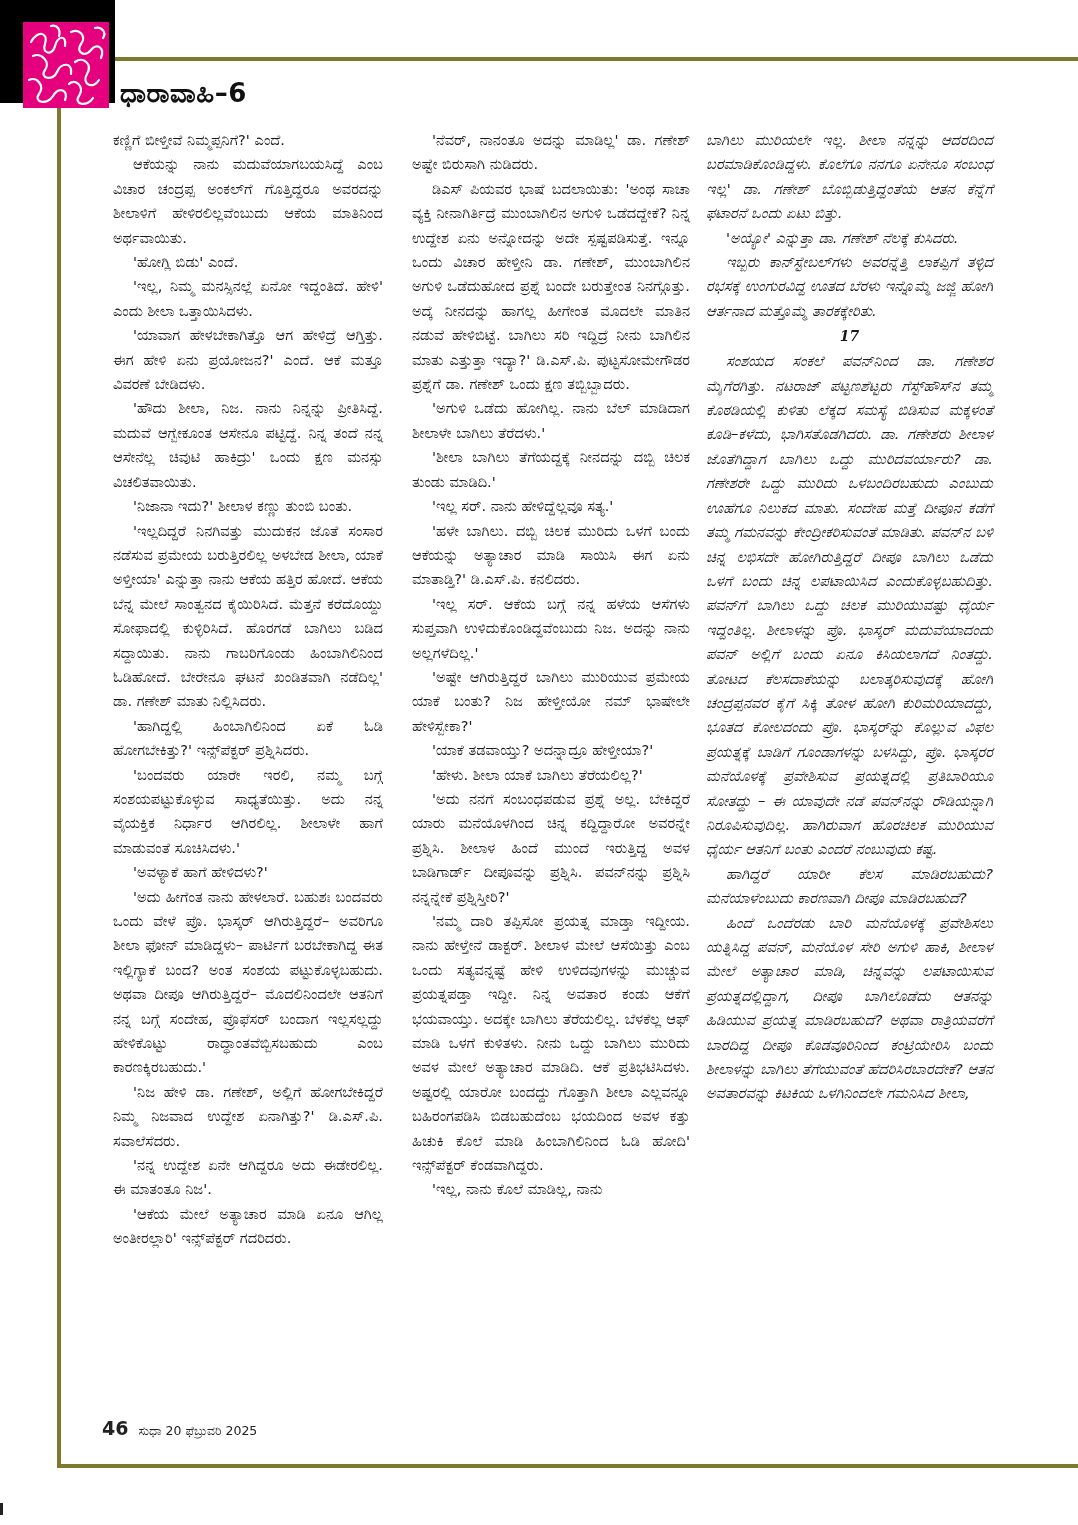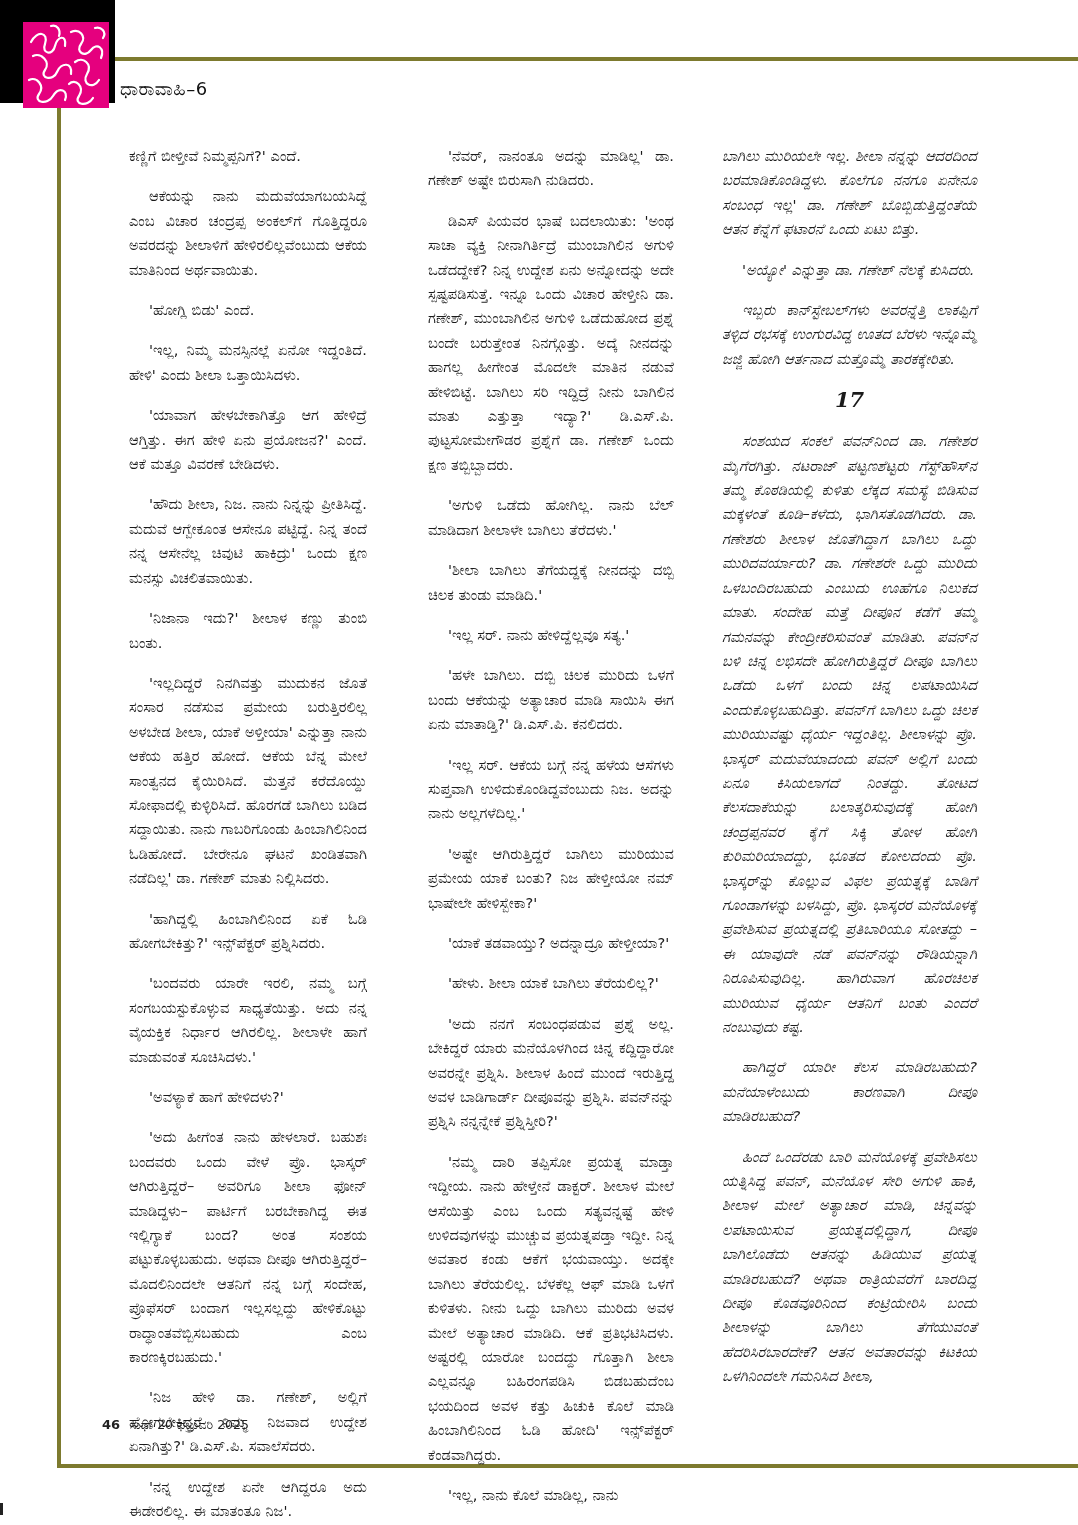--- a/index.html
+++ b/index.html
@@ -3,30 +3,30 @@
 <meta charset="utf-8">
 <style>
   html, body { margin:0; padding:0; background:#ffffff; }
   body { width:1078px; height:1525px; position:relative; overflow:hidden;
          font-family:"DejaVu Sans","Liberation Sans",sans-serif; color:#1a1a1a; }
   .black-block { position:absolute; left:0; top:0; width:115px; height:103px; background:#000; }
   .logo { position:absolute; left:23px; top:22px; width:86px; height:86px; background:#e5007e; overflow:hidden; }
   .rule-top { position:absolute; left:115px; top:57px; width:963px; height:4px; background:#7d7a2e; }
   .rule-left { position:absolute; left:57px; top:108px; width:4px; height:1360px; background:#7d7a2e; }
   .rule-bottom { position:absolute; left:57px; top:1464px; width:1021px; height:4px; background:#7d7a2e; }
-  .series-title { position:absolute; left:120px; top:78px; font-size:18px; color:#111; letter-spacing:0.5px; }
+  .series-title { position:absolute; left:120px; top:78px; font-size:26px; color:#111; letter-spacing:0.5px;font-weight:bold; }
   .column { position:absolute; top:128px; font-size:14.6px; line-height:24.4px; text-align:justify; }
   .col1 { left:113px; width:270px; }
   .col2 { left:412px; width:278px; }
   .col3 { left:706px; width:287px;font-style:italic; }
-  .column p { margin:16px; text-indent:20px; }
+  .column p { margin:0; text-indent:20px; }
   .column p.noindent { text-indent:0; }
-  .chapter-num { text-align:center; font-family:"DejaVu Serif","Liberation Serif",serif; font-weight:bold; font-size:21px; line-height:26px; text-indent:0 !important; }
+  .chapter-num { text-align:center; font-family:"DejaVu Serif","Liberation Serif",serif; font-weight:bold; font-size:14px; line-height:26px; text-indent:0 !important; }
   .footer { position:absolute; left:102px; top:1417px; font-size:12.5px; color:#222; }
-  .footer .pg { font-weight:bold; font-size:13px; margin-right:6px; }
+  .footer .pg { font-weight:bold; font-size:19px; margin-right:6px; }
   .corner-mark { position:absolute; left:0; top:1503px; width:3px; height:12px; background:#222; }
 </style>
 </head>
 <body>
 
 <div class="black-block"></div>
 <div class="logo">
   <svg width="86" height="86" viewBox="0 0 86 86" fill="none" stroke="#ffffff" stroke-width="2.2" stroke-linecap="round">
     <path d="M8 20 C14 8, 26 10, 22 22 C18 32, 30 34, 32 24 C34 14, 44 12, 42 24"></path>
     <path d="M10 34 C18 30, 28 40, 22 48 C16 56, 30 60, 34 50 C38 40, 50 40, 48 52"></path>
@@ -47,21 +47,21 @@
 <div class="column col1">
   <p class="noindent">ಕಣ್ಣಿಗೆ ಬೀಳ್ತೀವೆ ನಿಮ್ಮಪ್ಪನಿಗೆ?' ಎಂದೆ.</p>
   <p>ಆಕೆಯನ್ನು ನಾನು ಮದುವೆಯಾಗಬಯಸಿದ್ದೆ ಎಂಬ ವಿಚಾರ ಚಂದ್ರಪ್ಪ ಅಂಕಲ್‌ಗೆ ಗೊತ್ತಿದ್ದರೂ ಅವರದನ್ನು ಶೀಲಾಳಿಗೆ ಹೇಳಿರಲಿಲ್ಲವೆಂಬುದು ಆಕೆಯ ಮಾತಿನಿಂದ ಅರ್ಥವಾಯಿತು.</p>
   <p>'ಹೋಗ್ಲಿ ಬಿಡು' ಎಂದೆ.</p>
   <p>'ಇಲ್ಲ, ನಿಮ್ಮ ಮನಸ್ಸಿನಲ್ಲೆ ಏನೋ ಇದ್ದಂತಿದೆ. ಹೇಳಿ' ಎಂದು ಶೀಲಾ ಒತ್ತಾಯಿಸಿದಳು.</p>
   <p>'ಯಾವಾಗ ಹೇಳಬೇಕಾಗಿತ್ತೊ ಆಗ ಹೇಳಿದ್ರೆ ಆಗ್ತಿತ್ತು. ಈಗ ಹೇಳಿ ಏನು ಪ್ರಯೋಜನ?' ಎಂದೆ. ಆಕೆ ಮತ್ತೂ ವಿವರಣೆ ಬೇಡಿದಳು.</p>
   <p>'ಹೌದು ಶೀಲಾ, ನಿಜ. ನಾನು ನಿನ್ನನ್ನು ಪ್ರೀತಿಸಿದ್ದೆ. ಮದುವೆ ಆಗ್ಬೇಕೂಂತ ಆಸೇನೂ ಪಟ್ಟಿದ್ದೆ. ನಿನ್ನ ತಂದೆ ನನ್ನ ಆಸೇನೆಲ್ಲ ಚಿವುಟಿ ಹಾಕಿದ್ರು' ಒಂದು ಕ್ಷಣ ಮನಸ್ಸು ವಿಚಲಿತವಾಯಿತು.</p>
   <p>'ನಿಜಾನಾ ಇದು?' ಶೀಲಾಳ ಕಣ್ಣು ತುಂಬಿ ಬಂತು.</p>
   <p>'ಇಲ್ಲದಿದ್ದರೆ ನಿನಗಿವತ್ತು ಮುದುಕನ ಜೊತೆ ಸಂಸಾರ ನಡೆಸುವ ಪ್ರಮೇಯ ಬರುತ್ತಿರಲಿಲ್ಲ ಅಳಬೇಡ ಶೀಲಾ, ಯಾಕೆ ಅಳ್ತೀಯಾ' ಎನ್ನುತ್ತಾ ನಾನು ಆಕೆಯ ಹತ್ತಿರ ಹೋದೆ. ಆಕೆಯ ಬೆನ್ನ ಮೇಲೆ ಸಾಂತ್ವನದ ಕೈಯಿರಿಸಿದೆ. ಮೆತ್ತನೆ ಕರೆದೊಯ್ದು ಸೋಫಾದಲ್ಲಿ ಕುಳ್ಳಿರಿಸಿದೆ. ಹೊರಗಡೆ ಬಾಗಿಲು ಬಡಿದ ಸದ್ದಾಯಿತು. ನಾನು ಗಾಬರಿಗೊಂಡು ಹಿಂಬಾಗಿಲಿನಿಂದ ಓಡಿಹೋದೆ. ಬೇರೇನೂ ಘಟನೆ ಖಂಡಿತವಾಗಿ ನಡೆದಿಲ್ಲ' ಡಾ. ಗಣೇಶ್ ಮಾತು ನಿಲ್ಲಿಸಿದರು.</p>
   <p>'ಹಾಗಿದ್ದಲ್ಲಿ ಹಿಂಬಾಗಿಲಿನಿಂದ ಏಕೆ ಓಡಿ ಹೋಗಬೇಕಿತ್ತು?' ಇನ್ಸ್‌ಪೆಕ್ಟರ್ ಪ್ರಶ್ನಿಸಿದರು.</p>
-  <p>'ಬಂದವರು ಯಾರೇ ಇರಲಿ, ನಮ್ಮ ಬಗ್ಗೆ ಸಂಗಬಯಸ್ಟುಕೊಳ್ಳುವ ಸಾಧ್ಯತೆಯಿತ್ತು. ಅದು ನನ್ನ ವೈಯಕ್ತಿಕ ನಿರ್ಧಾರ ಆಗಿರಲಿಲ್ಲ. ಶೀಲಾಳೇ ಹಾಗೆ ಮಾಡುವಂತೆ ಸೂಚಿಸಿದಳು.'</p>
+  <p>'ಬಂದವರು ಯಾರೇ ಇರಲಿ, ನಮ್ಮ ಬಗ್ಗೆ ಸಂಶಯಪಟ್ಟುಕೊಳ್ಳುವ ಸಾಧ್ಯತೆಯಿತ್ತು. ಅದು ನನ್ನ ವೈಯಕ್ತಿಕ ನಿರ್ಧಾರ ಆಗಿರಲಿಲ್ಲ. ಶೀಲಾಳೇ ಹಾಗೆ ಮಾಡುವಂತೆ ಸೂಚಿಸಿದಳು.'</p>
   <p>'ಅವಳ್ಯಾಕೆ ಹಾಗೆ ಹೇಳಿದಳು?'</p>
   <p>'ಅದು ಹೀಗೆಂತ ನಾನು ಹೇಳಲಾರೆ. ಬಹುಶಃ ಬಂದವರು ಒಂದು ವೇಳೆ ಪ್ರೊ. ಭಾಸ್ಕರ್ ಆಗಿರುತ್ತಿದ್ದರೆ– ಅವರಿಗೂ ಶೀಲಾ ಫೋನ್ ಮಾಡಿದ್ದಳು– ಪಾರ್ಟಿಗೆ ಬರಬೇಕಾಗಿದ್ದ ಈತ ಇಲ್ಲಿಗ್ಯಾಕೆ ಬಂದ? ಅಂತ ಸಂಶಯ ಪಟ್ಟುಕೊಳ್ಳಬಹುದು. ಅಥವಾ ದೀಪೂ ಆಗಿರುತ್ತಿದ್ದರೆ– ಮೊದಲಿನಿಂದಲೇ ಆತನಿಗೆ ನನ್ನ ಬಗ್ಗೆ ಸಂದೇಹ, ಪ್ರೊಫೆಸರ್ ಬಂದಾಗ ಇಲ್ಲಸಲ್ಲದ್ದು ಹೇಳಿಕೊಟ್ಟು ರಾದ್ಧಾಂತವೆಬ್ಬಿಸಬಹುದು ಎಂಬ ಕಾರಣಕ್ಕಿರಬಹುದು.'</p>
   <p>'ನಿಜ ಹೇಳಿ ಡಾ. ಗಣೇಶ್, ಅಲ್ಲಿಗೆ ಹೋಗಬೇಕಿದ್ದರೆ ನಿಮ್ಮ ನಿಜವಾದ ಉದ್ದೇಶ ಏನಾಗಿತ್ತು?' ಡಿ.ಎಸ್.ಪಿ. ಸವಾಲೆಸೆದರು.</p>
   <p>'ನನ್ನ ಉದ್ದೇಶ ಏನೇ ಆಗಿದ್ದರೂ ಅದು ಈಡೇರಲಿಲ್ಲ. ಈ ಮಾತಂತೂ ನಿಜ'.</p>
   <p>'ಆಕೆಯ ಮೇಲೆ ಅತ್ಯಾಚಾರ ಮಾಡಿ ಏನೂ ಆಗಿಲ್ಲ ಅಂತೀರಲ್ಲಾರಿ' ಇನ್ಸ್‌ಪೆಕ್ಟರ್ ಗದರಿದರು.</p>
 </div>
 
 <div class="column col2">
   <p>'ನೆವರ್, ನಾನಂತೂ ಅದನ್ನು ಮಾಡಿಲ್ಲ' ಡಾ. ಗಣೇಶ್ ಅಷ್ಟೇ ಬಿರುಸಾಗಿ ನುಡಿದರು.</p>
   <p>ಡಿಎಸ್ ಪಿಯವರ ಭಾಷೆ ಬದಲಾಯಿತು: 'ಅಂಥ ಸಾಚಾ ವ್ಯಕ್ತಿ ನೀನಾಗಿರ್ತಿದ್ರೆ ಮುಂಬಾಗಿಲಿನ ಅಗುಳಿ ಒಡೆದದ್ದೇಕೆ? ನಿನ್ನ ಉದ್ದೇಶ ಏನು ಅನ್ನೋದನ್ನು ಅದೇ ಸ್ಪಷ್ಟಪಡಿಸುತ್ತೆ. ಇನ್ನೂ ಒಂದು ವಿಚಾರ ಹೇಳ್ತೀನಿ ಡಾ. ಗಣೇಶ್, ಮುಂಬಾಗಿಲಿನ ಅಗುಳಿ ಒಡೆದುಹೋದ ಪ್ರಶ್ನೆ ಬಂದೇ ಬರುತ್ತೇಂತ ನಿನಗ್ಗೊತ್ತು. ಅದ್ಕೆ ನೀನದನ್ನು ಹಾಗಲ್ಲ ಹೀಗೇಂತ ಮೊದಲೇ ಮಾತಿನ ನಡುವೆ ಹೇಳಿಬಿಟ್ಟೆ. ಬಾಗಿಲು ಸರಿ ಇದ್ದಿದ್ರೆ ನೀನು ಬಾಗಿಲಿನ ಮಾತು ಎತ್ತುತ್ತಾ ಇದ್ಯಾ?' ಡಿ.ಎಸ್.ಪಿ. ಪುಟ್ಟಸೋಮೇಗೌಡರ ಪ್ರಶ್ನೆಗೆ ಡಾ. ಗಣೇಶ್ ಒಂದು ಕ್ಷಣ ತಬ್ಬಿಬ್ಬಾದರು.</p>

